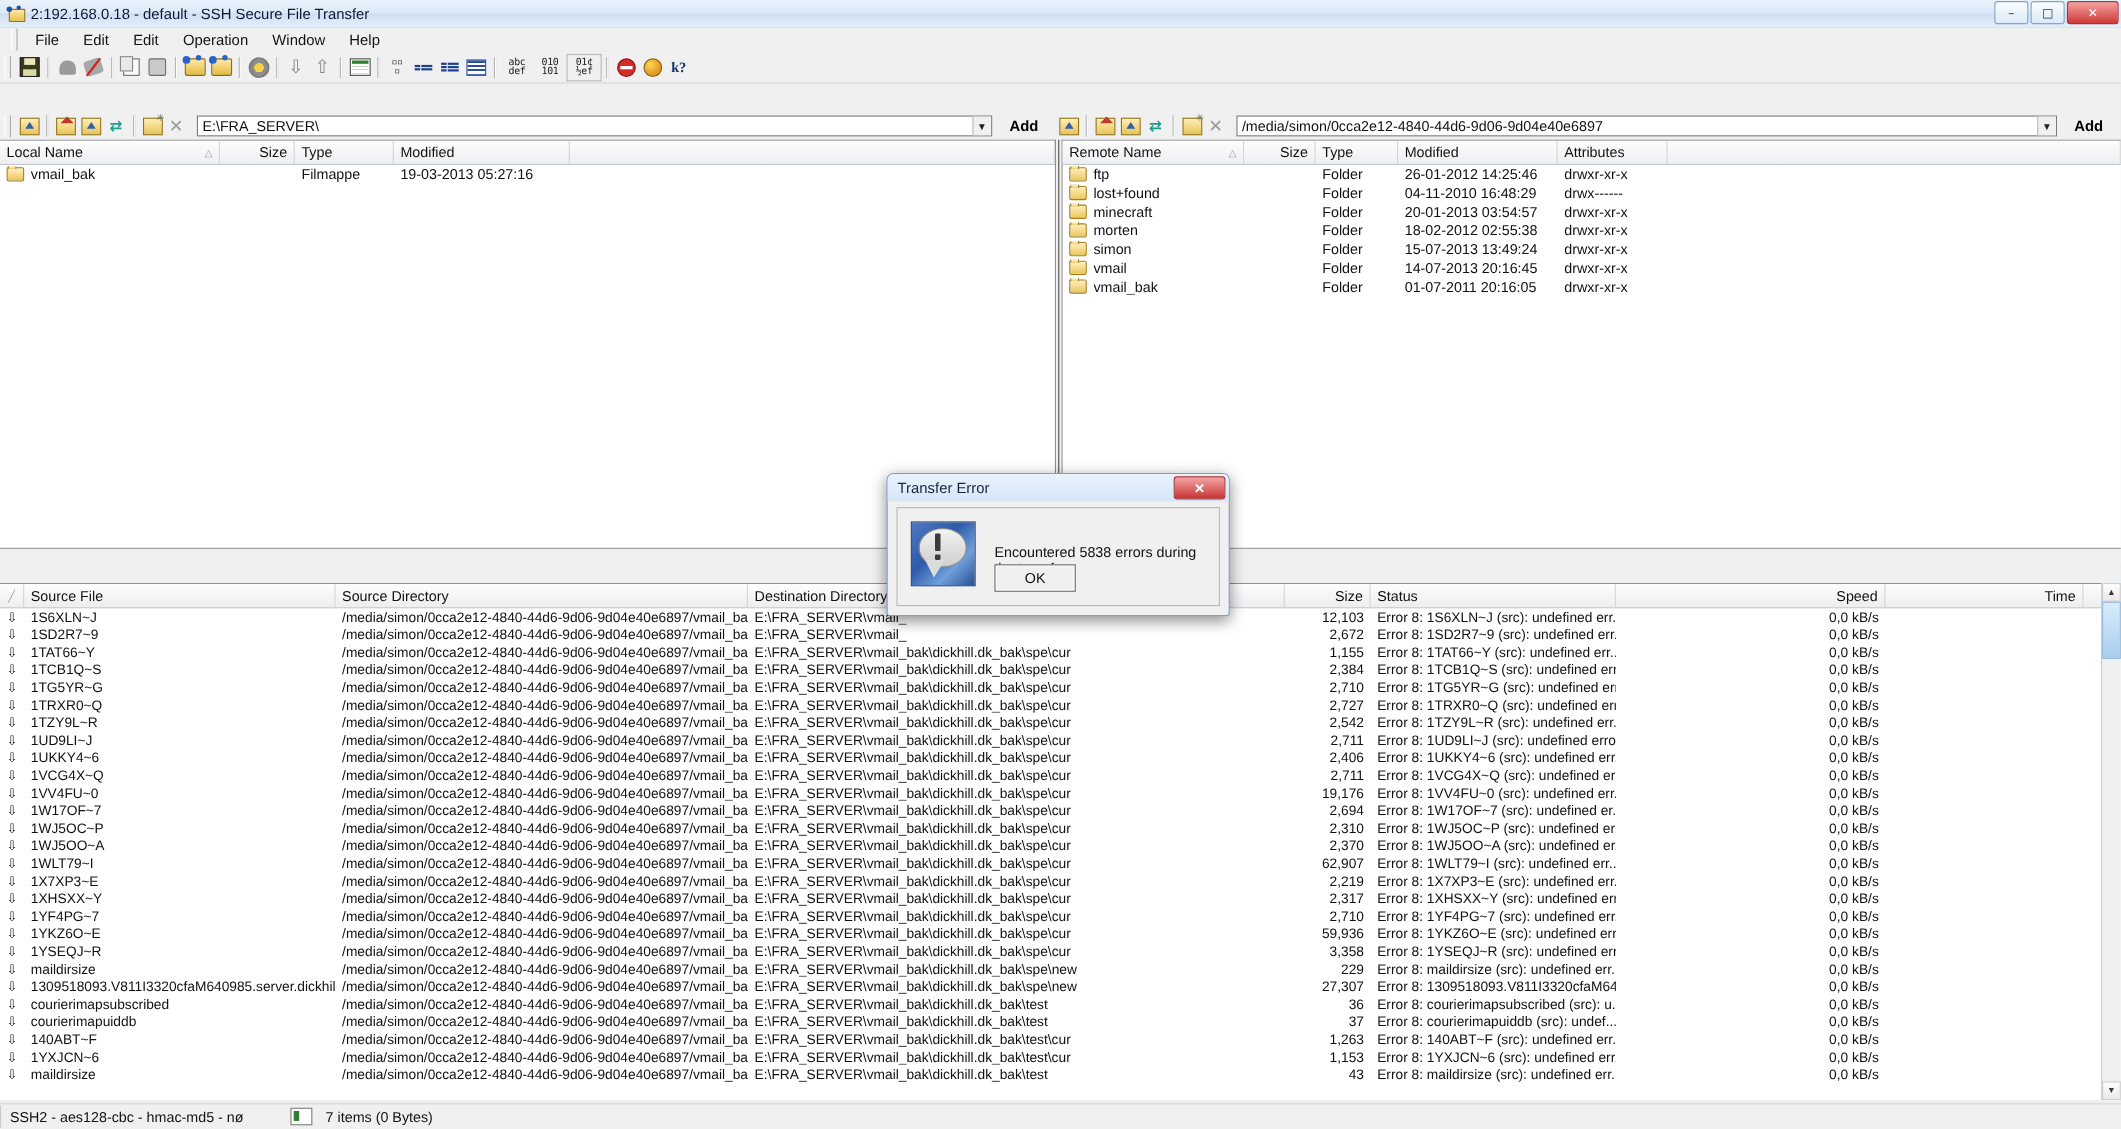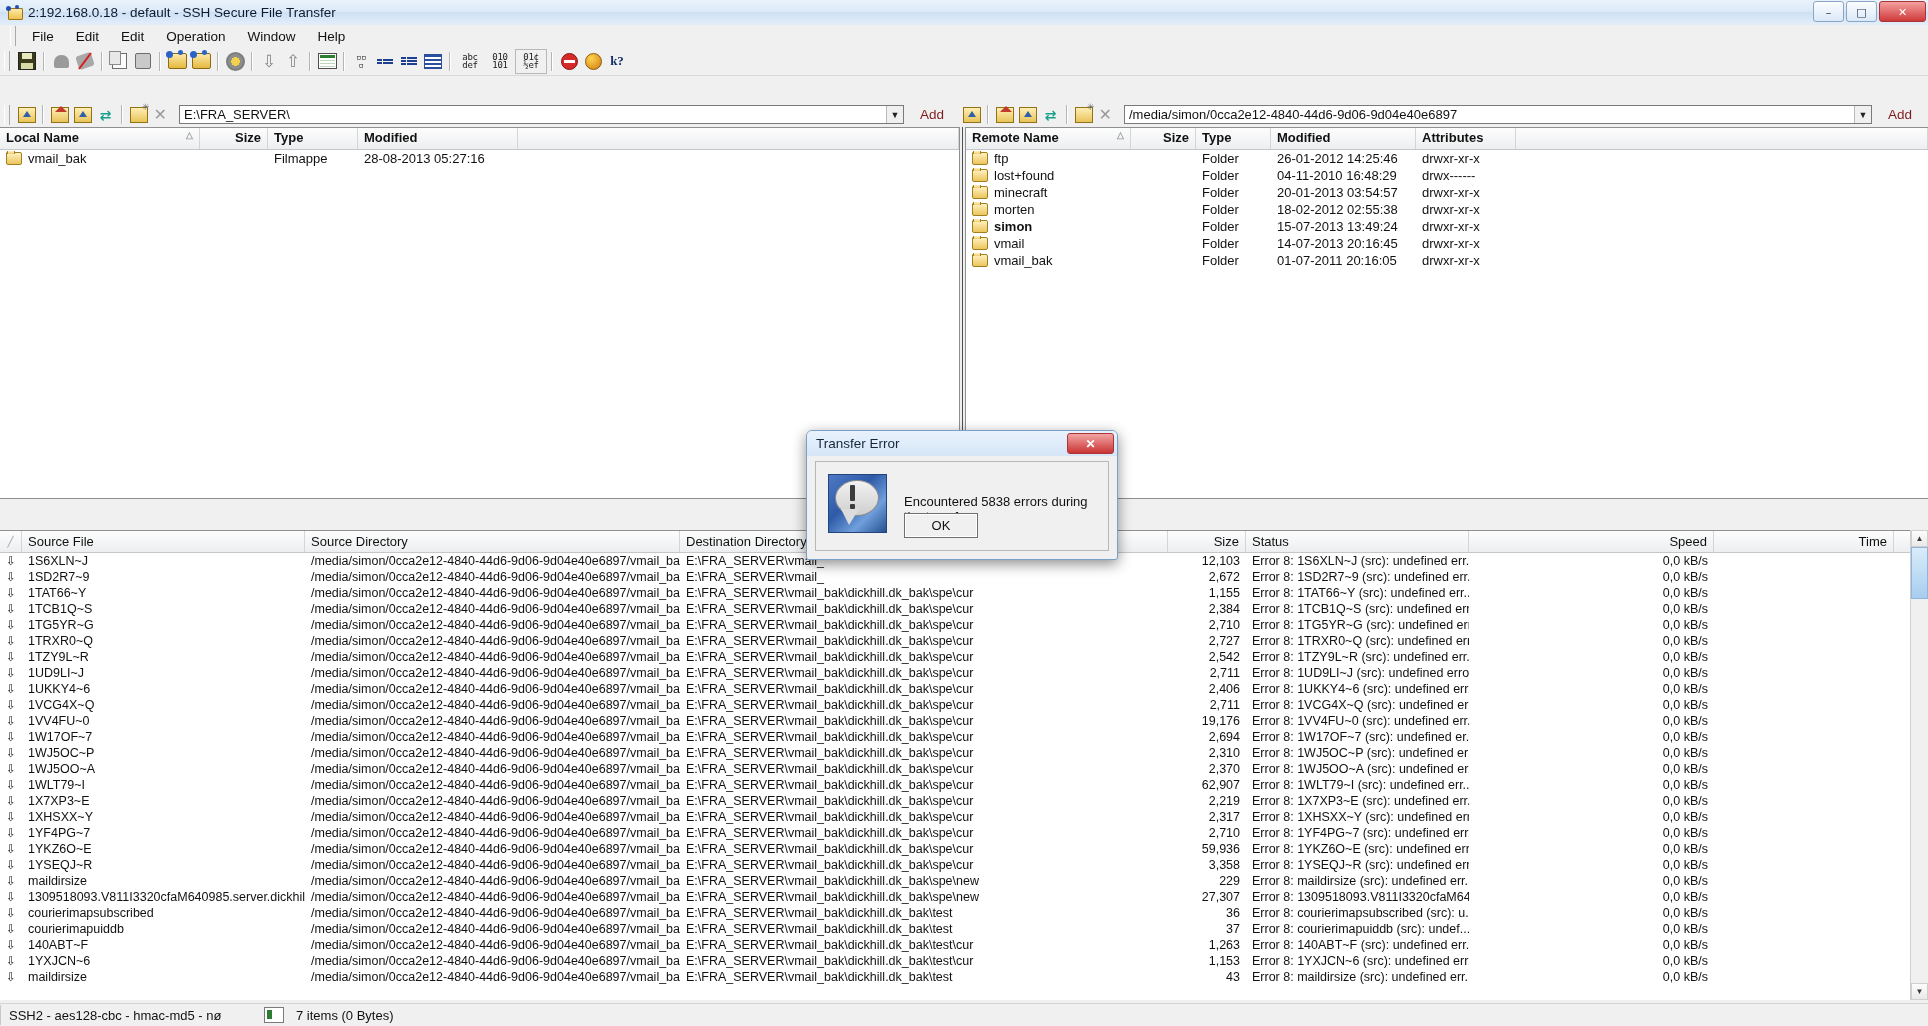--- a/index.html
+++ b/index.html
@@ -119,30 +119,30 @@
   .pathbox{
     flex:1;height:19px;background:#fff;border:1px solid #7a7a7a;
     display:flex;align-items:center;padding:0 4px;font-size:13px;color:#111;
     margin-left:6px;position:relative;box-sizing:border-box;
   }
   .pathbox .caret{
     position:absolute;right:0;top:0;width:16px;height:17px;background:#f0f0f0;
     border-left:1px solid #bbb;display:flex;align-items:center;justify-content:center;
     font-size:9px;color:#222;
   }
-  .addbtn{margin:0 8px;font-size:13.5px;color:#7f1d1d;padding:2px 8px;}
+  .addbtn{margin:0 8px;font-size:13.5px;color:#000000;padding:2px 8px;font-weight:bold;}
 
   
   .pane{position:absolute;top:127px;background:#fff;border:1px solid #8f8f8f;box-sizing:border-box;}
   .pane.left{left:0;width:960px;height:372px;border-left:none;}
   .pane.right{left:965px;width:963px;height:372px;border-right:none;}
   .hdr{display:flex;height:21px;background:linear-gradient(#fdfdfd,#eceef0);
     border-bottom:1px solid #c4c7ca;font-size:13px;color:#111;}
   .hdr .c{border-right:1px solid #d3d5d8;padding:2px 6px;box-sizing:border-box;
-    display:flex;align-items:flex-start;white-space:nowrap;overflow:hidden;font-weight:bold;}
+    display:flex;align-items:center;white-space:nowrap;overflow:hidden;}
   .hdr .c.r{justify-content:flex-end;}
   .sortmark{margin-left:auto;font-size:9px;color:#9aa0a6;}
   .rows{font-size:13px;color:#111;}
   .row{display:flex;height:17px;align-items:center;}
   .row .c{padding:0 6px;box-sizing:border-box;white-space:nowrap;overflow:hidden;display:flex;align-items:center;}
   .row .c.r{justify-content:flex-end;}
   .folder{width:14px;height:11px;flex:none;margin-right:6px;border-radius:1px 2px 2px 2px;
     background:linear-gradient(#fff1c2,#ecc55c);border:1px solid #a07f1d;position:relative;}
   .folder:before{content:"";position:absolute;left:0;top:-3px;width:6px;height:3px;
     background:linear-gradient(#fff1c2,#edcb70);border:1px solid #a07f1d;border-bottom:none;border-radius:1px 1px 0 0;}
@@ -415,21 +415,21 @@
       <div class="c" style="flex:1"></div>
     </div>
     <div class="rows">
       <div class="row">
         <div class="c" style="width:200px">
           <span class="folder"></span>
           <span>vmail_bak</span>
         </div>
         <div class="c r" style="width:68px"></div>
         <div class="c" style="width:90px">Filmappe</div>
-        <div class="c" style="width:160px">28-08-2013 05:27:16</div>
+        <div class="c" style="width:160px">19-03-2013 05:27:16</div>
       </div>
     </div>
   </div>
 
   <div class="vsplit"></div>
   <div class="vline"></div>
 
   <div class="pane right">
     <div class="hdr">
       <div class="c" style="width:165px">
@@ -477,21 +477,21 @@
           <div class="c" style="width: 165px;">
             <span class="folder"></span>
             <span>morten</span>
           </div>
           <div class="c r" style="width: 65px;"></div>
           <div class="c" style="width: 75px;">Folder</div>
           <div class="c" style="width: 145px;">18-02-2012 02:55:38</div>
           <div class="c" style="width: 100px;">drwxr-xr-x</div>
         </div>
         <div class="row">
-          <div class="c" style="width: 165px; font-weight: bold;">
+          <div class="c" style="width: 165px;">
             <span class="folder"></span>
             <span>simon</span>
           </div>
           <div class="c r" style="width: 65px;"></div>
           <div class="c" style="width: 75px;">Folder</div>
           <div class="c" style="width: 145px;">15-07-2013 13:49:24</div>
           <div class="c" style="width: 100px;">drwxr-xr-x</div>
         </div>
         <div class="row">
           <div class="c" style="width: 165px;">

